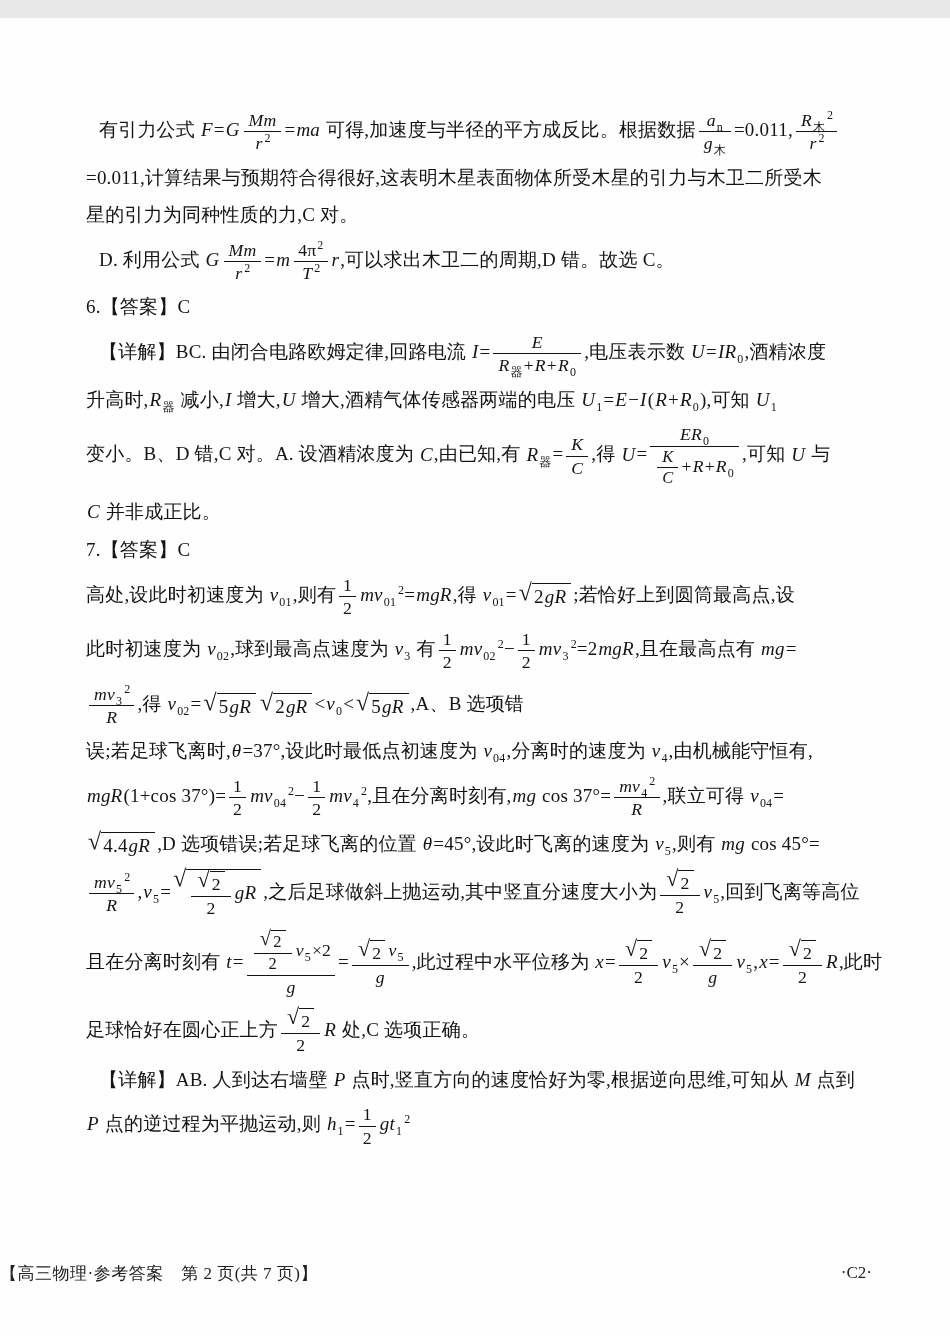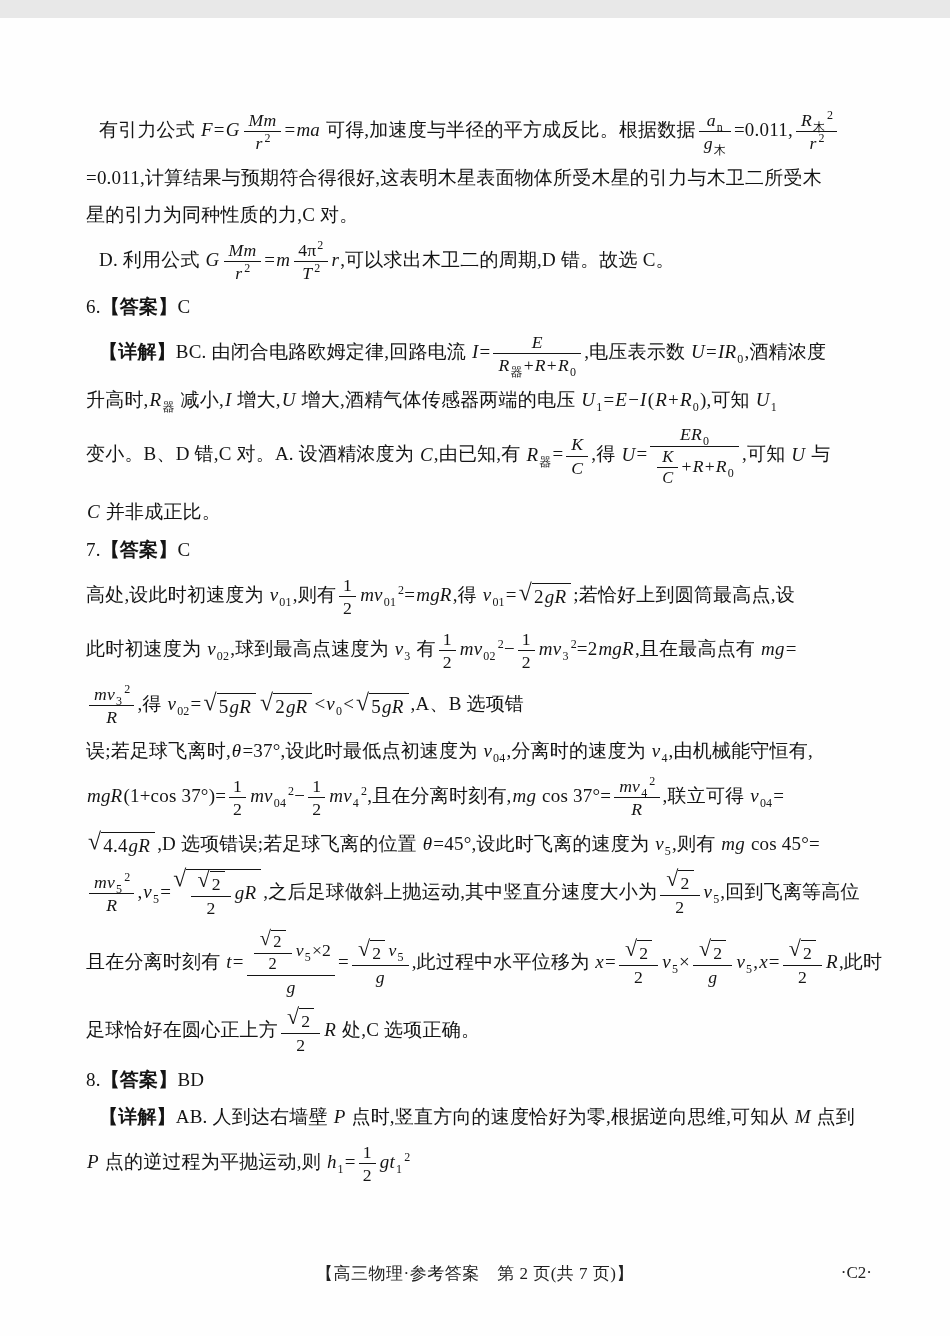--- a/index.html
+++ b/index.html
@@ -10,40 +10,40 @@
   }
   .content{position:absolute;left:86px;top:92px;width:796px;}
   .block{margin:0;}
   .line{
     font-size:19px;line-height:1.4;margin-bottom:11px;white-space:nowrap;
     letter-spacing:0.2px;
   }
   .line.first{text-indent:13px;}
   .line.hdr{margin-top:6px;}
   .t{font-style:normal;}
-  .bld{font-weight:bold;}
+  .bld{font-weight:normal;}
   .vr{font-style:italic;padding:0 1px;}
   .sb{font-size:12px;position:relative;top:5px;margin-right:1px;font-style:normal;}
   .sp{font-size:12px;position:relative;top:-7px;margin-left:1px;font-style:normal;}
   .frac{
     display:inline-flex;flex-direction:column;
     vertical-align:middle;margin:0 3px;line-height:1.15;font-size:0.93em;
     text-indent:0;
   }
   .frac>.num{padding:0 4px 1px 4px;border-bottom:1.4px solid #141414;text-align:center;}
   .frac>.den{padding:1px 4px 0 4px;text-align:center;}
   .sqrt{display:inline-flex;align-items:flex-start;vertical-align:middle;margin:0 2px;text-indent:0;}
   .rsign{font-size:1.25em;line-height:1.0;font-style:normal;transform:translateY(-2px);}
   .rbody{border-top:1.5px solid #141414;padding:1px 4px 0 2px;line-height:1.25;}
   .footer{
     position:absolute;left:0;top:1244px;width:950px;height:32px;
     font-size:17px;color:#222;
   }
   .f-center{
-    position:absolute;left:0;right:0;text-align:center;
+    position:absolute;left:0;right:0;text-align:left;
     letter-spacing:0.5px;
   }
   .f-right{position:absolute;right:78px;top:1px;font-size:17px;}
 </style>
 </head>
 <body>
 
 <div class="page">
   <main class="content" id="content">
       <div class="block">
@@ -185,21 +185,20 @@
           </span><span class="vr">R</span><span class="t">,此时</span></div>
         <div class="line"><span class="t">足球恰好在圆心正上方</span><span class="frac">
             <span class="num"><span class="sqrt">
                 <span class="rsign">√</span>
                 <span class="rbody"><span class="t">2</span></span>
               </span></span>
             <span class="den"><span class="t">2</span></span>
           </span><span class="vr">R</span><span class="t"> 处,C 选项正确。</span></div>
       </div>
       <div class="block">
-        <div class="line hdr"><span class="t">8.</span><span class="t bld">【答案】</span><span class="t">BD</span></div>
         <div class="line first"><span class="t bld">【详解】</span><span class="t">AB. 人到达右墙壁 </span><span class="vr">P</span><span class="t"> 点时,竖直方向的速度恰好为零,根据逆向思维,可知从 </span><span class="vr">M</span><span class="t"> 点到</span></div>
         <div class="line"><span class="vr">P</span><span class="t"> 点的逆过程为平抛运动,则 </span><span class="vr">h</span><span class="sb">1</span><span class="t">=</span><span class="frac">
             <span class="num"><span class="t">1</span></span>
             <span class="den"><span class="t">2</span></span>
           </span><span class="vr">gt</span><span class="sb">1</span><span class="sp">2</span></div>
       </div>
     </main>
   <footer class="footer">
     <span class="f-center">【高三物理·参考答案　第 2 页(共 7 页)】</span>
     <span class="f-right">·C2·</span>

